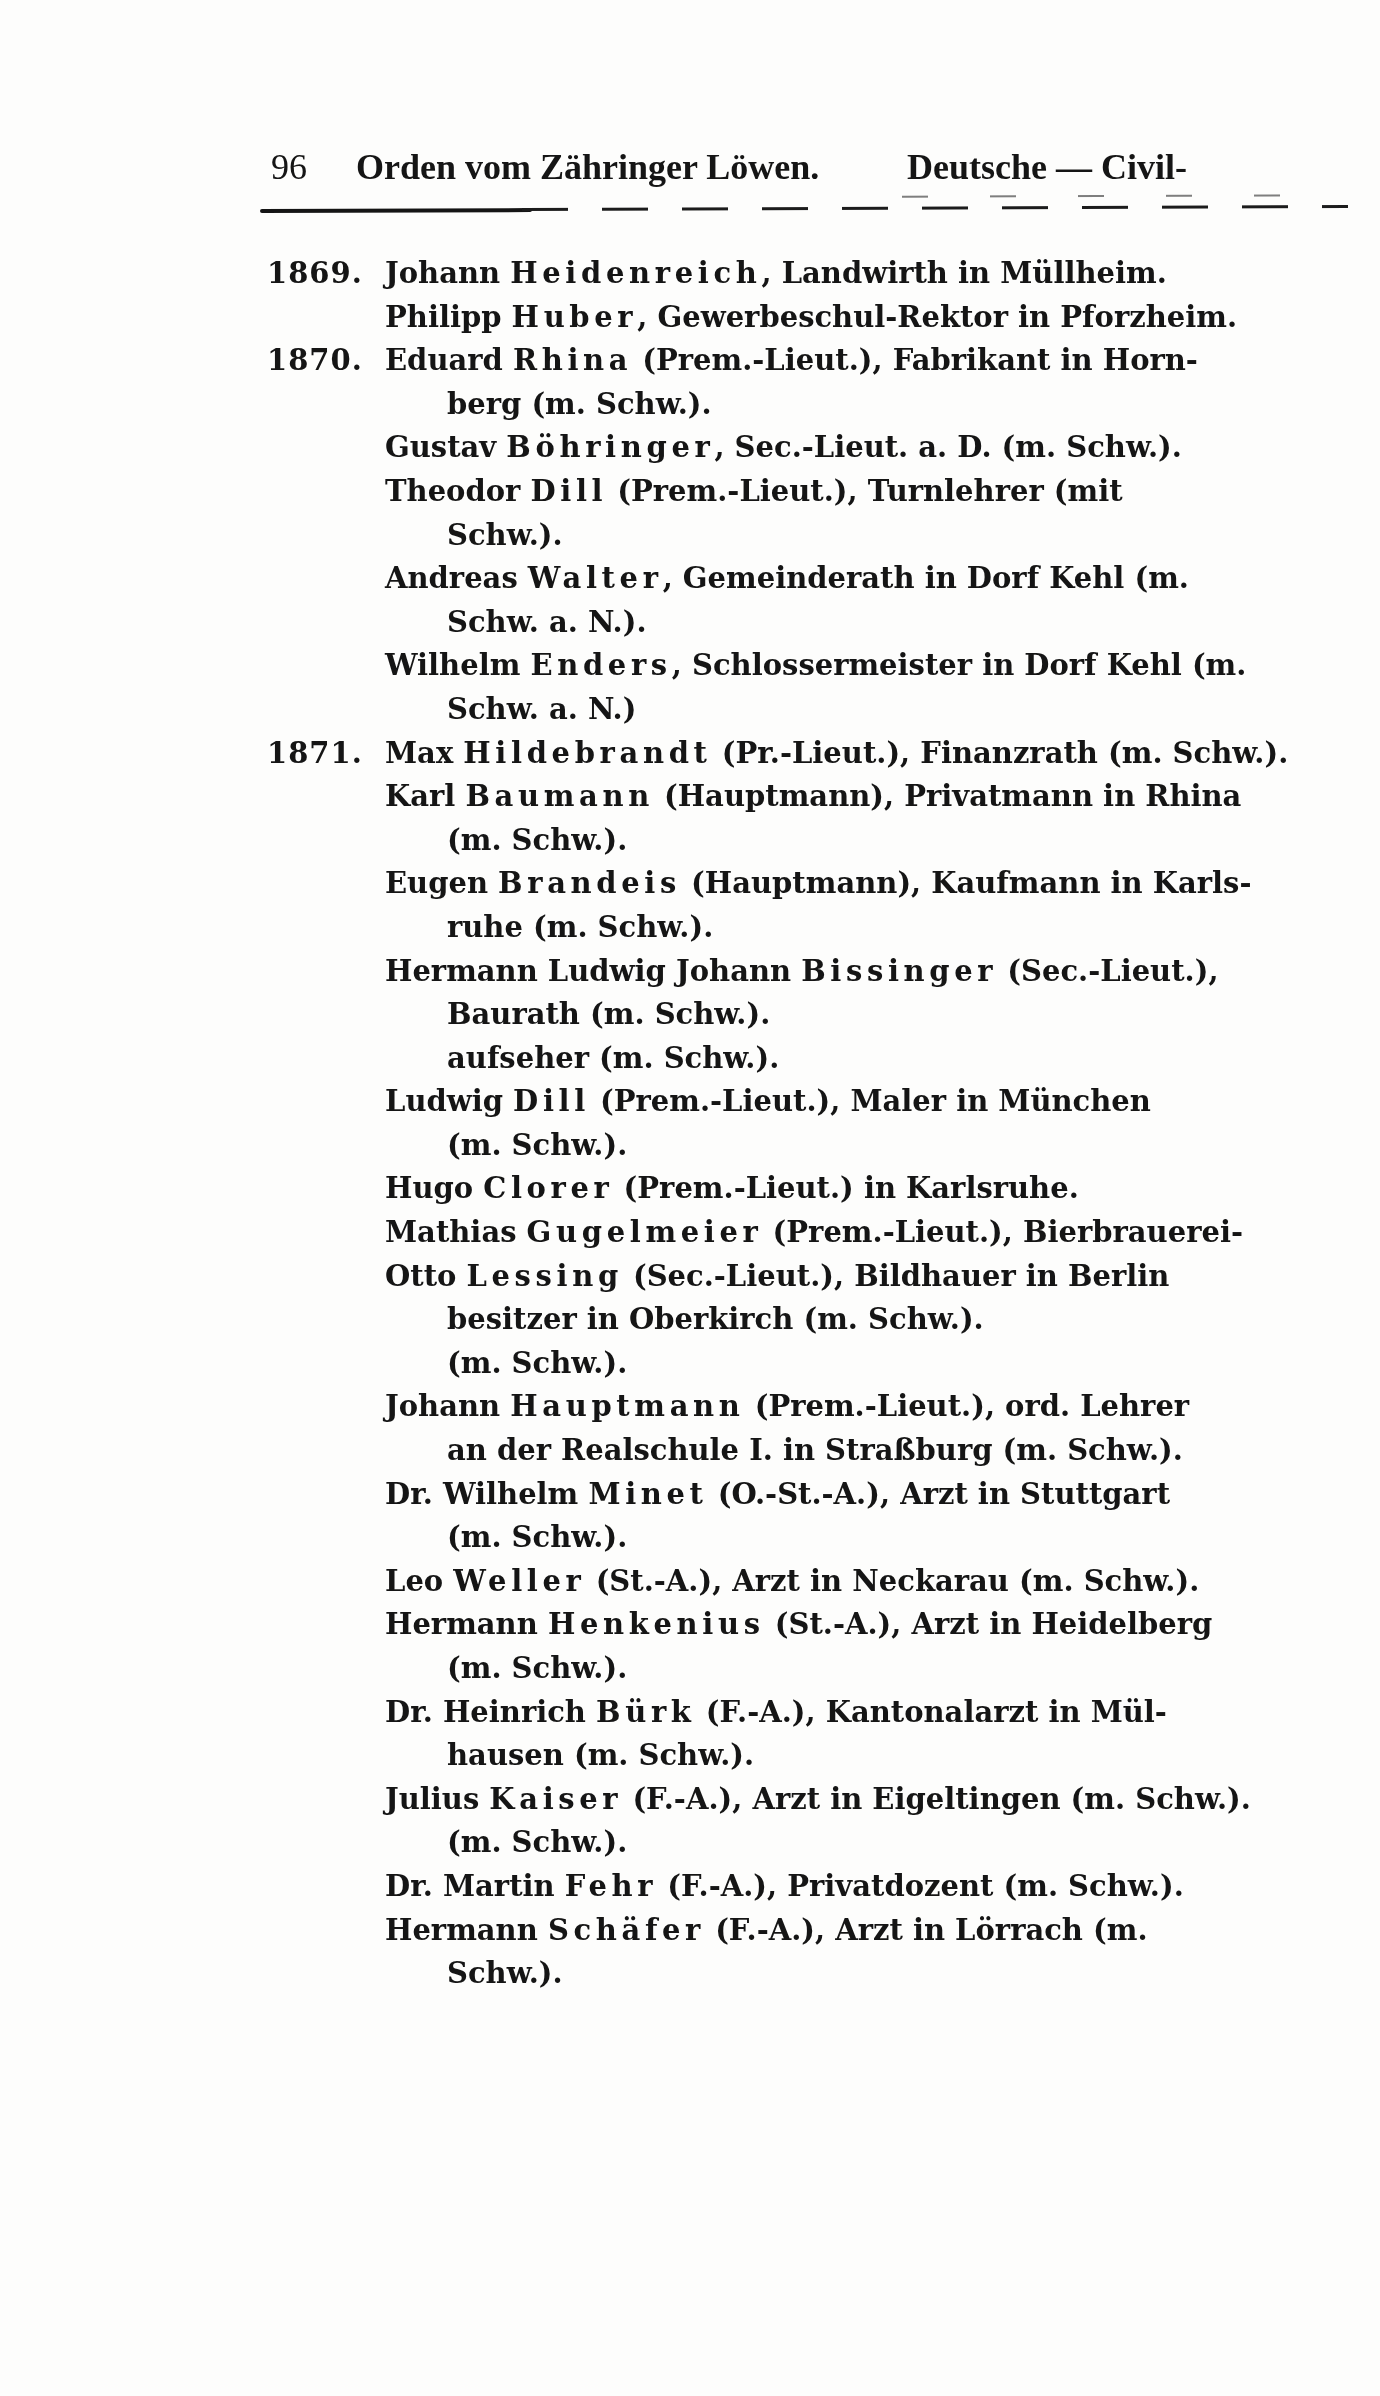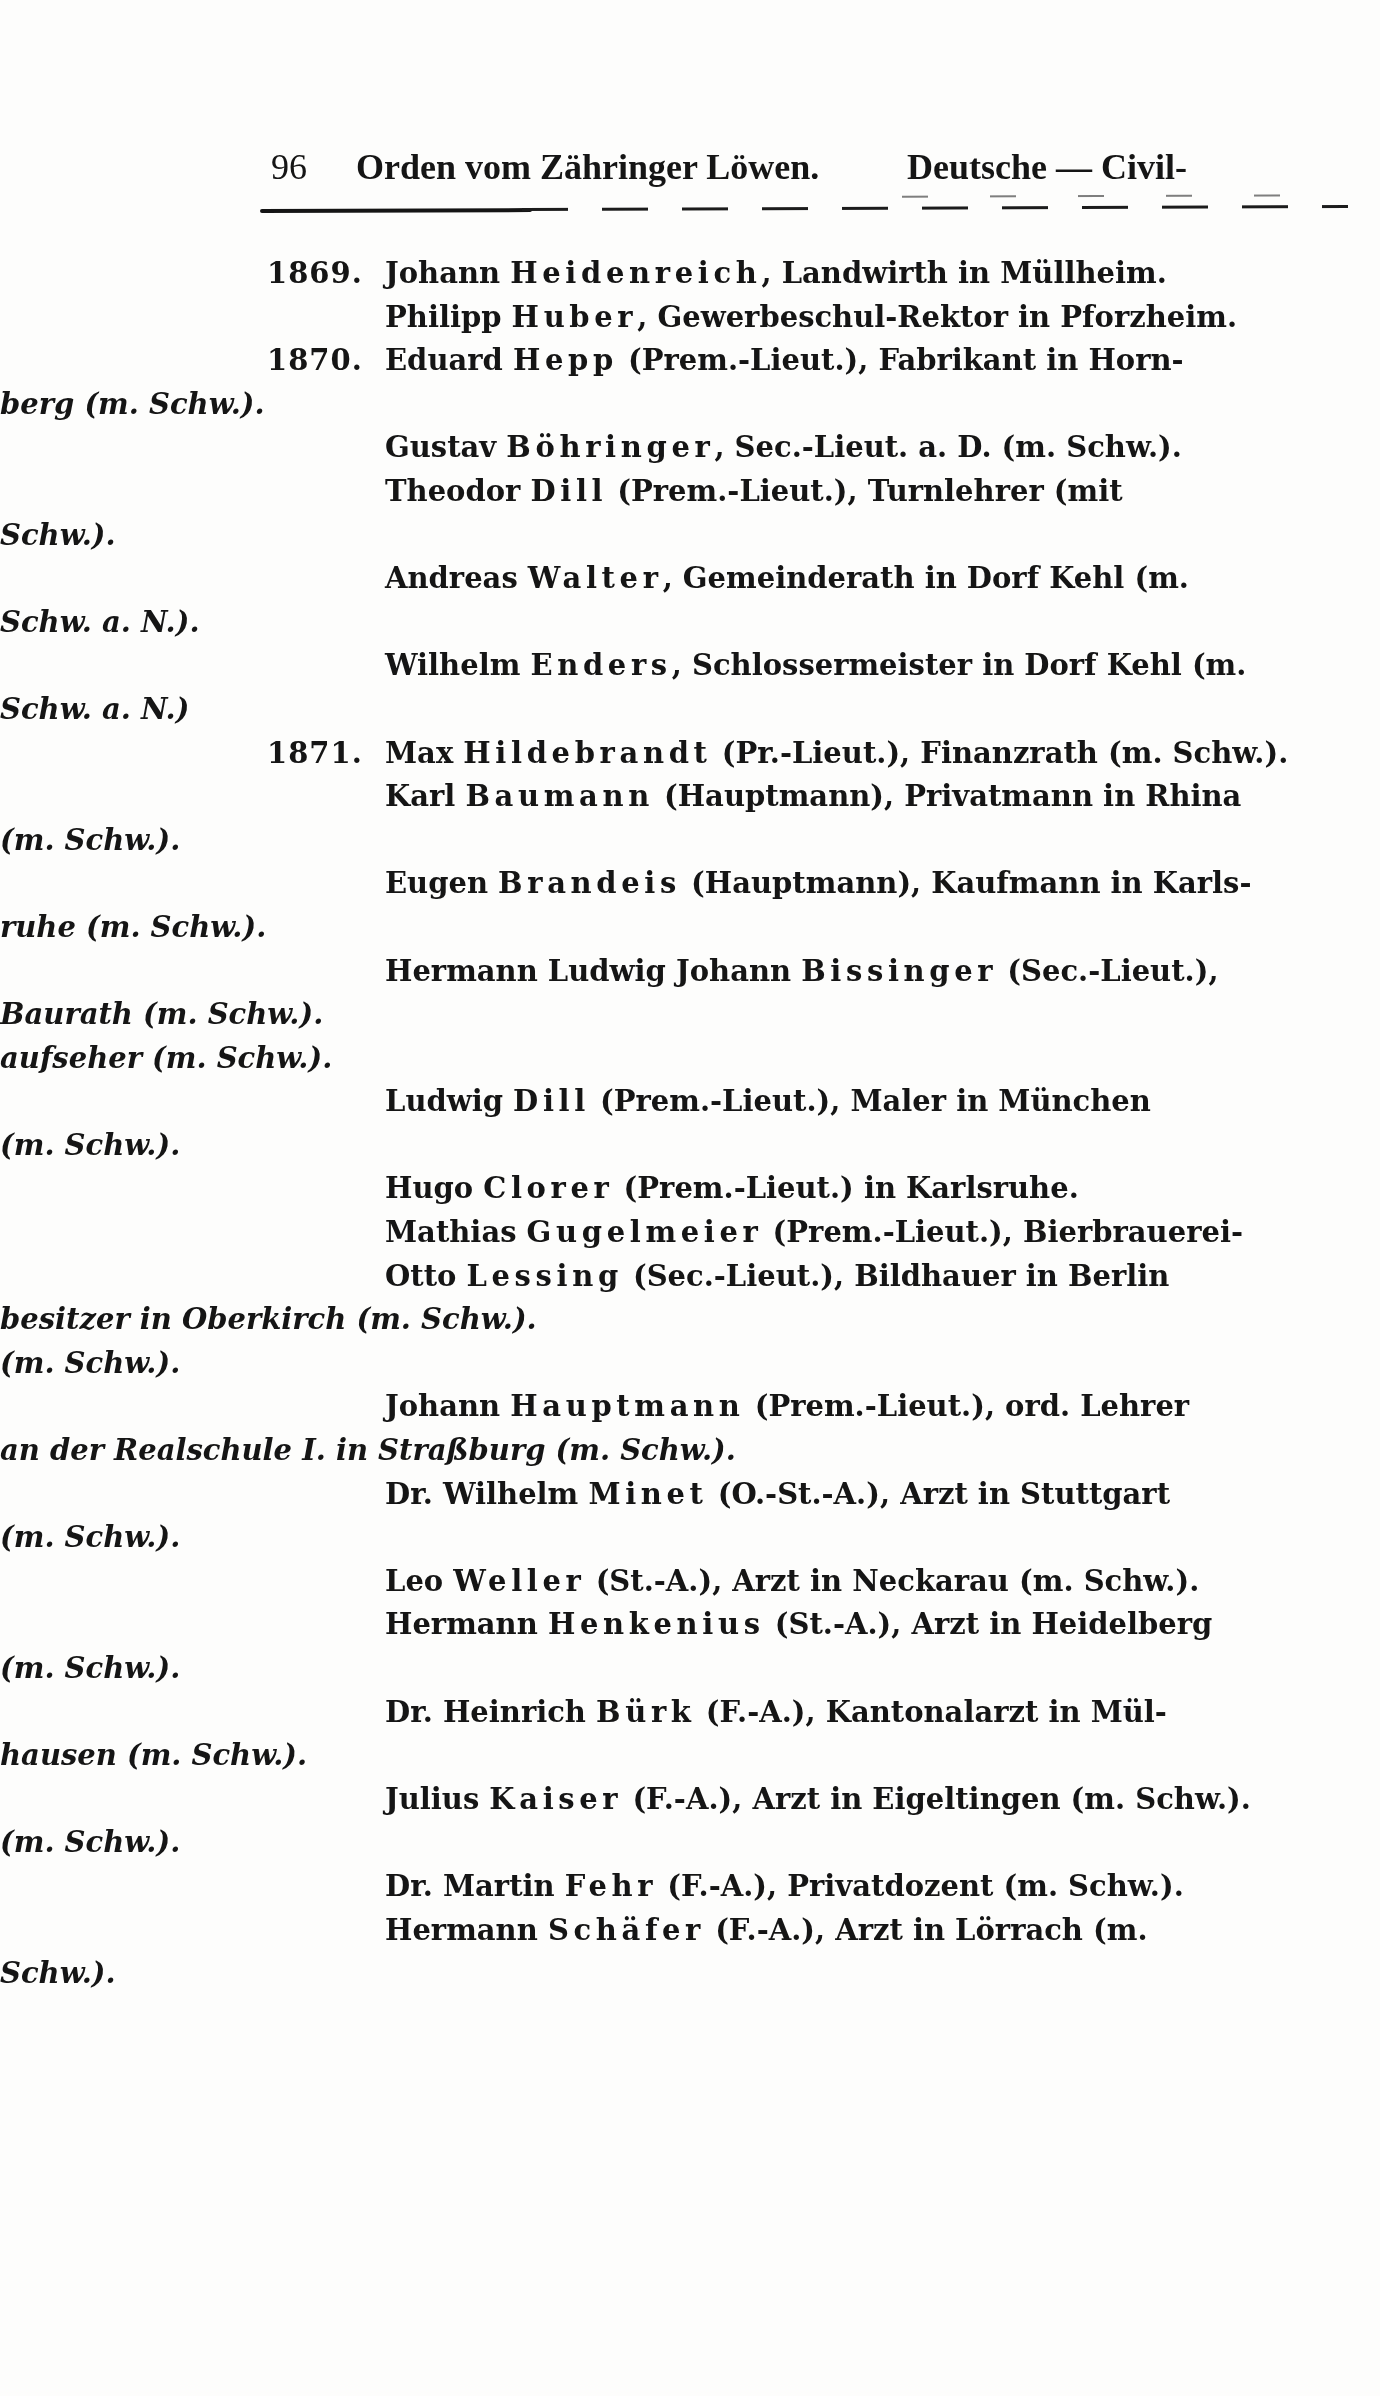--- a/index.html
+++ b/index.html
@@ -31,21 +31,21 @@
   
   .entries{position:absolute;top:252px;left:0;right:0;}
   .line{
     line-height:43.6px;
     font-size:29px;
     white-space:nowrap;
     font-weight:bold;
   }
   .line.year{padding-left:267px;}
   .line.name{padding-left:385px;}
-  .line.cont{font-style:italic;}
+  .line.cont{padding-left:447px;}
   .yearlabel{display:inline-block;width:118px;letter-spacing:1px;}
   .sp{letter-spacing:0.16em;}
 </style>
 </head>
 <body>
 
 <div class="page">
 
   <header class="pagehead">
     <span class="pagenum">96</span>
@@ -55,21 +55,21 @@
 
   <div class="rule">
     <div class="rule-solid"></div>
     <div class="rule-dash"></div>
   </div>
   <div class="rule-dash2"></div>
 
   <main class="entries">
       <div class="line year"><span class="yearlabel">1869.</span><span>Johann </span><span class="sp">Heidenreich</span><span>, Landwirth in Müllheim.</span></div>
       <div class="line name"><span>Philipp </span><span class="sp">Huber</span><span>, Gewerbeschul-Rektor in Pforzheim.</span></div>
-      <div class="line year"><span class="yearlabel">1870.</span><span>Eduard </span><span class="sp">Hepp</span><span> (Prem.-Lieut.), Fabrikant in Horn-</span></div>
+      <div class="line year"><span class="yearlabel">1870.</span><span>Eduard </span><span class="sp">Rhina</span><span> (Prem.-Lieut.), Fabrikant in Horn-</span></div>
       <div class="line cont"><span>berg (m. Schw.).</span></div>
       <div class="line name"><span>Gustav </span><span class="sp">Böhringer</span><span>, Sec.-Lieut. a. D. (m. Schw.).</span></div>
       <div class="line name"><span>Theodor </span><span class="sp">Dill</span><span> (Prem.-Lieut.), Turnlehrer (mit</span></div>
       <div class="line cont"><span>Schw.).</span></div>
       <div class="line name"><span>Andreas </span><span class="sp">Walter</span><span>, Gemeinderath in Dorf Kehl (m.</span></div>
       <div class="line cont"><span>Schw. a. N.).</span></div>
       <div class="line name"><span>Wilhelm </span><span class="sp">Enders</span><span>, Schlossermeister in Dorf Kehl (m.</span></div>
       <div class="line cont"><span>Schw. a. N.)</span></div>
       <div class="line year"><span class="yearlabel">1871.</span><span>Max </span><span class="sp">Hildebrandt</span><span> (Pr.-Lieut.), Finanzrath (m. Schw.).</span></div>
       <div class="line name"><span>Karl </span><span class="sp">Baumann</span><span> (Hauptmann), Privatmann in Rhina</span></div>

